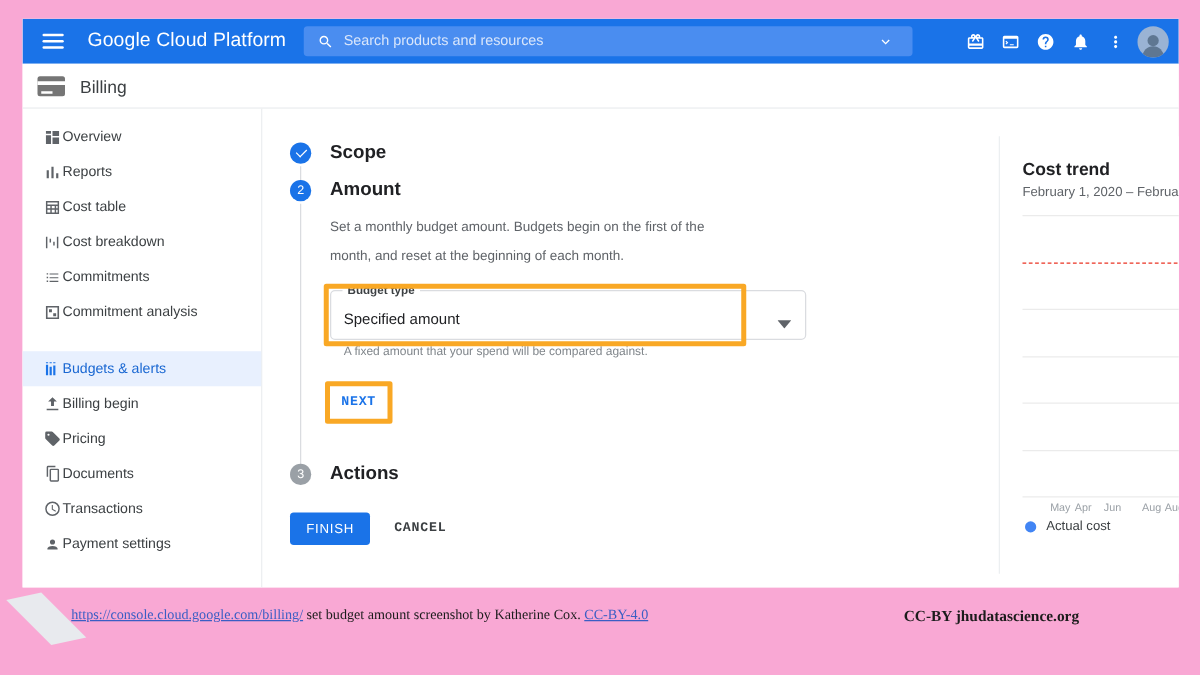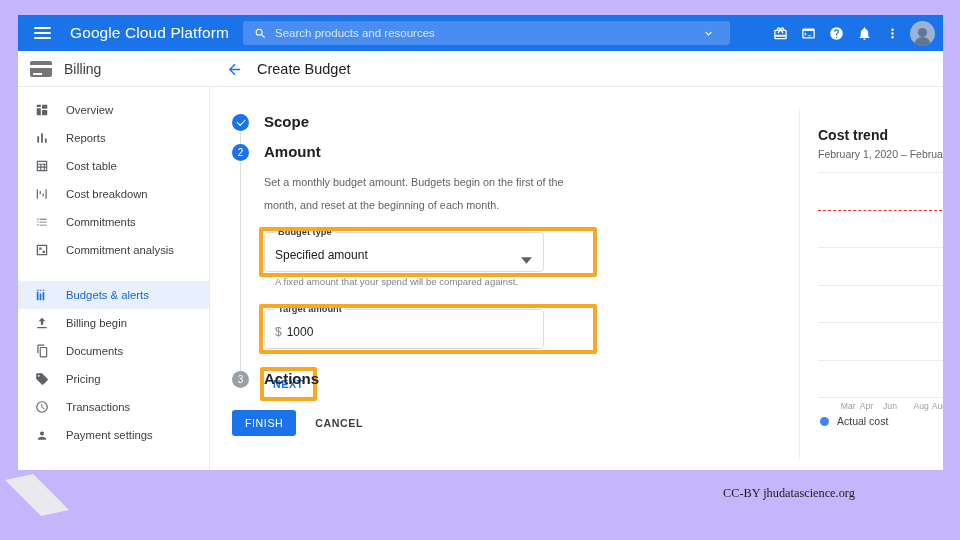--- a/index.html
+++ b/index.html
@@ -8,21 +8,21 @@
     margin: 0; padding: 0;
     width: 960px; height: 540px;
     overflow: hidden;
     background: #ffffff;
     font-family: "Liberation Sans", sans-serif;
   }
 
   #screen {
     position: relative;
     width: 960px; height: 540px;
-    background: #c4b5fd;
+    background: #f9a8d4;
   }
 
   
   .console {
     position: absolute;
     left: 18px; top: 15px;
     width: 925px; height: 455px;
     background: #ffffff;
     overflow: hidden;
     box-shadow: 0 0 0 0 transparent;
@@ -157,21 +157,21 @@
     position: absolute; left: 0; top: 72px;
     width: 192px; height: 383px;
     background: #ffffff;
     border-right: 1px solid #e8eaed;
     padding-top: 9px;
   }
   .navitem {
     height: 28px;
     display: flex; align-items: center;
     padding-left: 16px;
-    gap: 16px;
+    gap: 0;
     cursor: pointer;
     font-size: 11.3px;
     color: #3c4043;
     white-space: nowrap;
   }
   .navitem .ni {
     width: 16px; height: 16px;
     display: flex; align-items: center; justify-content: center;
     flex: 0 0 16px;
   }
@@ -228,21 +228,21 @@
   .step-desc {
     font-size: 10.8px; color: #5f6368;
     line-height: 23px;
     margin: 10px 0 0 0;
     width: 315px;
   }
 
   
   .mfield {
     position: relative;
-    width: 280px; height: 40px;
+    width: 381px; height: 40px;
     border: 1px solid #dadce0;
     border-radius: 4px;
     background: #fff;
     display: flex; align-items: center;
     padding: 0 10px;
     cursor: text;
   }
   .mfield .flabel {
     position: absolute;
     top: -6px; left: 9px;
@@ -279,21 +279,21 @@
   
   .btn-text {
     display: inline-flex; align-items: center; justify-content: center;
     height: 26px; padding: 0 9px;
     color: #1a73e8;
     font-size: 10.6px; font-weight: bold;
     letter-spacing: .6px;
     background: transparent;
     border: none; border-radius: 0;
     cursor: pointer;
-    font-family: Liberation Sans, sans-serif;
+    font-family: Liberation Mono, monospace;
   }
   .btn-filled {
     display: inline-flex; align-items: center; justify-content: center;
     height: 26px; padding: 0 13px;
     background: #1a73e8; color: #ffffff;
     font-size: 10.6px; font-weight: normal;
     letter-spacing: .6px;
     border: none; border-radius: 3px;
     cursor: pointer;
     font-family: "Liberation Sans", sans-serif;
@@ -368,20 +368,21 @@
   .attrib a {
     color: #3b5ec4;
     text-decoration: underline;
   }
   .credit {
     position: absolute; left: 723px; top: 16px;
     font-size: 12.3px;
     color: #1c1c1c;
     font-family: "Liberation Serif", serif;
     white-space: nowrap;
+    font-weight: bold;
   }
 </style>
 </head>
 <body>
 
 <div id="screen">
 
   <div class="console">
 
     <div class="appbar">
@@ -439,28 +440,20 @@
           </div>
         </div>
       </div>
     </div>
 
     <div class="prodrow">
       <div class="prodname">
         <span class="billing-icon"></span>
         <span class="prodtitle">Billing</span>
       </div>
-      <div class="pagehdr">
-        <span style="display:flex;align-items:center;cursor:pointer;">
-          <svg width="17" height="17" viewBox="0 0 24 24">
-              <path fill="#1a73e8" d="M20 11H7.83l5.59-5.59L12 4l-8 8 8 8 1.41-1.41L7.83 13H20v-2z"></path>
-            </svg>
-        </span>
-        <span class="pagetitle">Create Budget</span>
-      </div>
     </div>
 
     <div class="leftnav">
 
       <div class="navitem">
         <span class="ni">
           <svg width="14" height="14" viewBox="0 0 24 24">
               <path fill="#5f6368" d="M3 3h7v4H3V3zm0 6h7v12H3V9zm9-6h9v7h-9V3zm0 9h9v9h-9v-9z"></path>
             </svg>
         </span>
@@ -526,33 +519,33 @@
           <svg width="14" height="14" viewBox="0 0 24 24">
               <path fill="#5f6368" d="M12 3 6 9h4v6h4V9h4l-6-6zM4 19h16v2H4v-2z"></path>
             </svg>
         </span>
         <span>Billing begin</span>
       </div>
 
       <div class="navitem">
         <span class="ni">
           <svg width="14" height="14" viewBox="0 0 24 24">
+              <path fill="#5f6368" d="M21.41 11.58 12.41 2.58A2 2 0 0 0 11 2H4a2 2 0 0 0-2 2v7c0 .55.22 1.05.59 1.42l9 9c.36.36.86.58 1.41.58s1.05-.22 1.41-.59l7-7c.37-.36.59-.86.59-1.41s-.23-1.06-.59-1.42zM6.5 8A1.5 1.5 0 1 1 8 6.5A1.5 1.5 0 0 1 6.5 8z"></path>
+            </svg>
+        </span>
+        <span>Pricing</span>
+      </div>
+
+      <div class="navitem">
+        <span class="ni">
+          <svg width="14" height="14" viewBox="0 0 24 24">
               <path fill="#5f6368" d="M16 1H6a2 2 0 0 0-2 2v13h2V3h10V1zm3 4H10a2 2 0 0 0-2 2v14a2 2 0 0 0 2 2h9a2 2 0 0 0 2-2V7a2 2 0 0 0-2-2zm0 16h-9V7h9v14z"></path>
             </svg>
         </span>
         <span>Documents</span>
-      </div>
-
-      <div class="navitem">
-        <span class="ni">
-          <svg width="14" height="14" viewBox="0 0 24 24">
-              <path fill="#5f6368" d="M21.41 11.58 12.41 2.58A2 2 0 0 0 11 2H4a2 2 0 0 0-2 2v7c0 .55.22 1.05.59 1.42l9 9c.36.36.86.58 1.41.58s1.05-.22 1.41-.59l7-7c.37-.36.59-.86.59-1.41s-.23-1.06-.59-1.42zM6.5 8A1.5 1.5 0 1 1 8 6.5A1.5 1.5 0 0 1 6.5 8z"></path>
-            </svg>
-        </span>
-        <span>Pricing</span>
       </div>
 
       <div class="navitem">
         <span class="ni">
           <svg width="14" height="14" viewBox="0 0 24 24">
               <path fill="#5f6368" d="M12 2a10 10 0 1 0 0 20 10 10 0 0 0 0-20zm0 18a8 8 0 1 1 0-16 8 8 0 0 1 0 16zm.5-13H11v6l5 3 .75-1.23-4.25-2.52V7z"></path>
             </svg>
         </span>
         <span>Transactions</span>
       </div>
@@ -593,28 +586,20 @@
                 <svg width="11" height="7" viewBox="0 0 10 6">
                     <path fill="#5f6368" d="M0 0h10L5 6z"></path>
                   </svg>
               </span>
             </div>
             <div class="helper">A fixed amount that your spend will be compared against.</div>
             <div class="hl" style="left:-5px; top:-5px; width:338px; height:50px;"></div>
           </div>
 
           
-          <div style="position:relative;margin-top:22px;">
-            <div class="mfield">
-              <span class="flabel">Target amount</span>
-              <span class="prefix">$</span>
-              <span class="fval">1000</span>
-            </div>
-            <div class="hl" style="left:-5px; top:-5px; width:338px; height:50px;"></div>
-          </div>
 
           
           <div style="position:relative;margin-top:22px;display:inline-block;">
             <button class="btn-text">NEXT</button>
             <div class="hl" style="left:-4px; top:-4px; right:-4px; bottom:-4px;"></div>
           </div>
         </div>
 
         <div class="step" style="height:24px;margin-top:2px;">
           <div class="step-dot gray">3</div>
@@ -633,21 +618,21 @@
 
         <div class="plot" id="plot">
             <div class="gridline" style="top: 225px;"></div>
             <div class="gridline" style="top: 187.5px;"></div>
             <div class="gridline" style="top: 150px;"></div>
             <div class="gridline" style="top: 112.5px;"></div>
             <div class="gridline" style="top: 75px;"></div>
             <div class="gridline" style="top: 0px;"></div>
             <div class="threshold" style="top: 37.5px;"></div>
             <div class="xaxis" style="top: 229px;">
-              <span class="xtick" style="left: 30.25px;">Mar</span>
+              <span class="xtick" style="left: 30.25px;">May</span>
               <span class="xtick" style="left: 48.5px;">Apr</span>
               <span class="xtick" style="left: 72px;">Jun</span>
               <span class="xtick" style="left: 103.25px;">Aug</span>
               <span class="xtick" style="left: 121.5px;">Aug</span>
             </div>
             <svg width="243" height="225" style="position: absolute; left: 0px; top: 0px;">
               <polyline points="12,225 30.25,225 48.5,225 66.75,225 85,225 103.25,225 121.5,225 139.75,225 158,225 176.25,225 194.5,225 212.75,225 231,225" fill="none" stroke="#4285f4" stroke-width="0"></polyline>
             </svg>
           </div>
 
@@ -658,16 +643,19 @@
       </div>
 
     </div>
   </div>
 
   <div class="footer">
     <svg class="deco" viewBox="0 0 68 44">
       <polygon points="2,8 30,2 66,38 38,44" fill="#e8eaee"></polygon>
       <polygon points="2,8 30,2 30,2 2,8" fill="#dfe2e8"></polygon>
     </svg>
+    <div class="attrib">
+      <a href="#">https://console.cloud.google.com/billing/</a><span> set budget amount  screenshot by Katherine Cox. </span><a href="#">CC-BY-4.0</a>
+    </div>
     <div class="credit">CC-BY  jhudatascience.org</div>
   </div>
 
 </div>
 
 </body></html>

